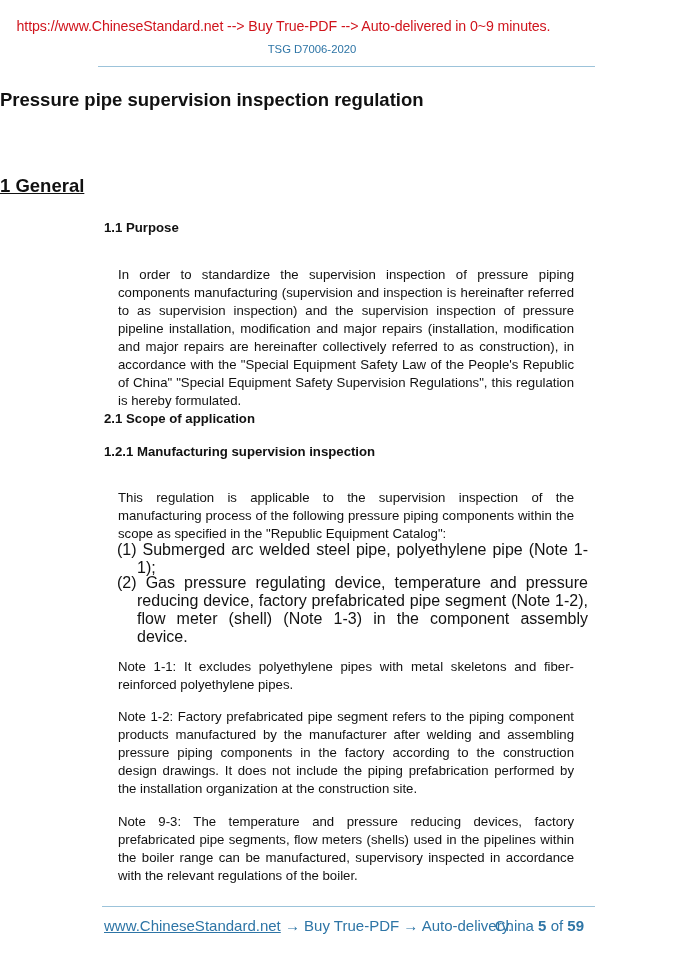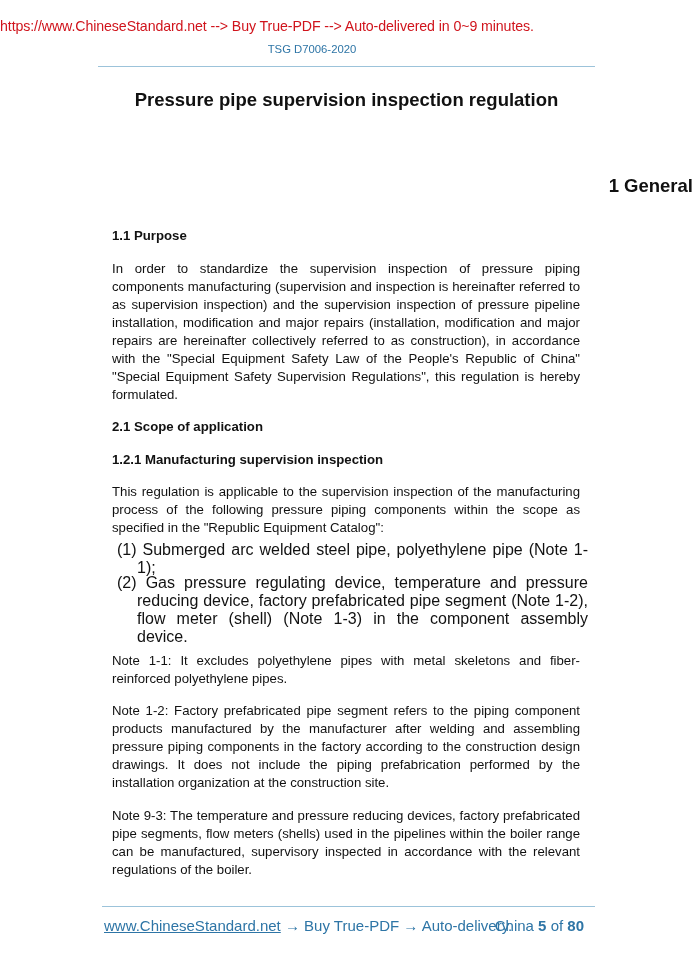--- a/index.html
+++ b/index.html
@@ -1,30 +1,30 @@
 <!DOCTYPE html>
 <html><head>
 <meta charset="utf-8">
 <style>
   html, body { margin: 0; padding: 0; background: #ffffff; }
   body { width: 693px; height: 980px; position: relative; overflow: hidden;
          font-family: "Liberation Sans", sans-serif; color: #111; }
-  .promo { position: absolute; top: 18px; left: 0; width: 551px; 
+  .promo { position: absolute; top: 18px; left: 8px; width: 551px; text-align: center;
            font-size: 14.2px; color: #d0141c; letter-spacing: -0.1px; }
   .docno { position: absolute; top: 43px; left: 0; width: 624px; text-align: center;
            font-size: 11.3px; color: #2e75a6; }
   .rule-top { position: absolute; top: 66px; left: 98px; width: 497px; height: 0;
               border-top: 1px solid #9cc3da; }
-  .doc-title { position: absolute; top: 89px; left: 0; width: 693px; text-align: center;
+  .doc-title { position: absolute; top: 89px; left: 0; width: 693px; text-align: left;
                font-size: 18.5px; font-weight: bold; color: #111; }
-  .chapter { position: absolute; top: 175px; left: 0; width: 693px; text-align: right;
-             font-size: 18.5px; font-weight: bold; }
+  .chapter { position: absolute; top: 175px; left: 0; width: 693px; text-align: left;
+             font-size: 18.5px; font-weight: bold; text-decoration: underline; }
   .content { position: absolute; left: 104px; width: 484px; }
-  .h2 { font-size: 13.2px; font-weight: bold; margin: 8px; line-height: 18px; }
-  .p { font-size: 13.2px; line-height: 18px; margin: 8px; text-align: justify; }
+  .h2 { font-size: 13.2px; font-weight: bold; margin: 0; line-height: 18px; }
+  .p { font-size: 13.2px; line-height: 18px; margin: 14px; text-align: justify; }
   .li { font-size: 16px; line-height: 18px; margin: 0; text-align: justify;
         padding-left: 33px; text-indent: -20px; }
   .rule-bot { position: absolute; top: 906px; left: 102px; width: 493px; height: 0;
               border-top: 1px solid #9cc3da; }
   .footer { position: absolute; top: 917px; left: 104px; width: 480px;
             font-size: 15px; color: #2e75a6; }
   .footer .link { text-decoration: underline; color: #2e75a6; }
   .footer .pager { position: absolute; right: 0; top: 0; }
   .footer b { font-weight: bold; }
 </style>
@@ -70,14 +70,14 @@
 <div class="content" style="top:694px;">
   <p class="p">Note 1-2: Factory prefabricated pipe segment refers to the piping component products manufactured by the manufacturer after welding and assembling pressure piping components in the factory according to the construction design drawings. It does not include the piping prefabrication performed by the installation organization at the construction site.</p>
 </div>
 <div class="content" style="top:799px;">
   <p class="p">Note 9-3: The temperature and pressure reducing devices, factory prefabricated pipe segments, flow meters (shells) used in the pipelines within the boiler range can be manufactured, supervisory inspected in accordance with the relevant regulations of the boiler.</p>
 </div>
 
 <div class="rule-bot"></div>
 <div class="footer">
   <span class="link">www.ChineseStandard.net</span><span> → Buy True-PDF → Auto-delivery.</span>
-  <span class="pager"><span>China</span> <b>5</b> <span>of</span> <b>80</b></span>
+  <span class="pager"><span>China</span> <b>5</b> <span>of</span> <b>59</b></span>
 </div>
 
 </body></html>

